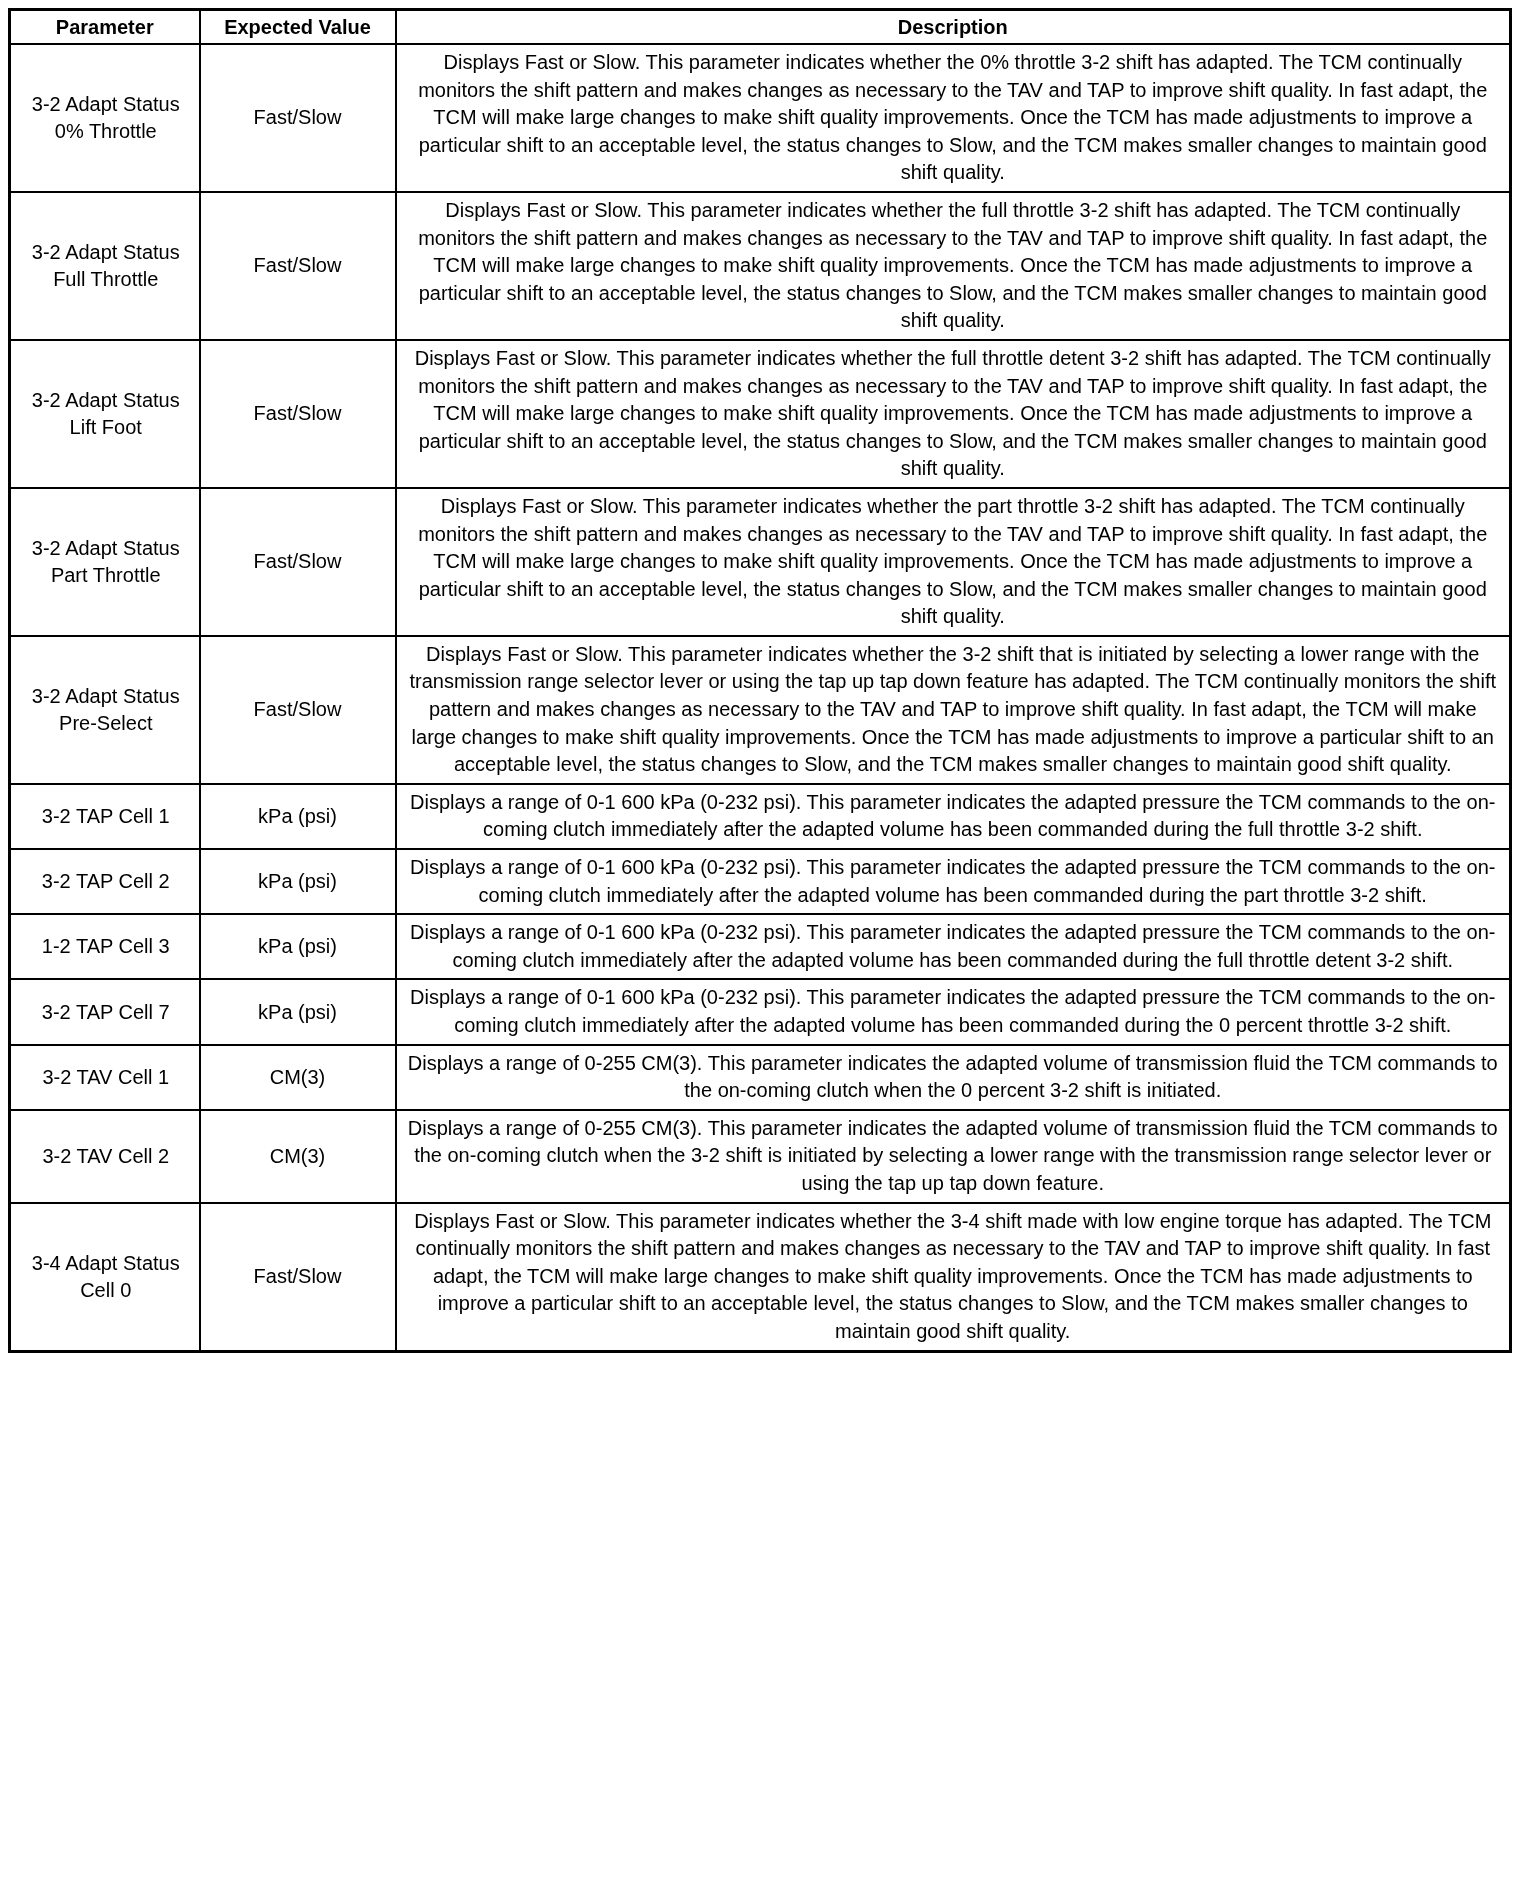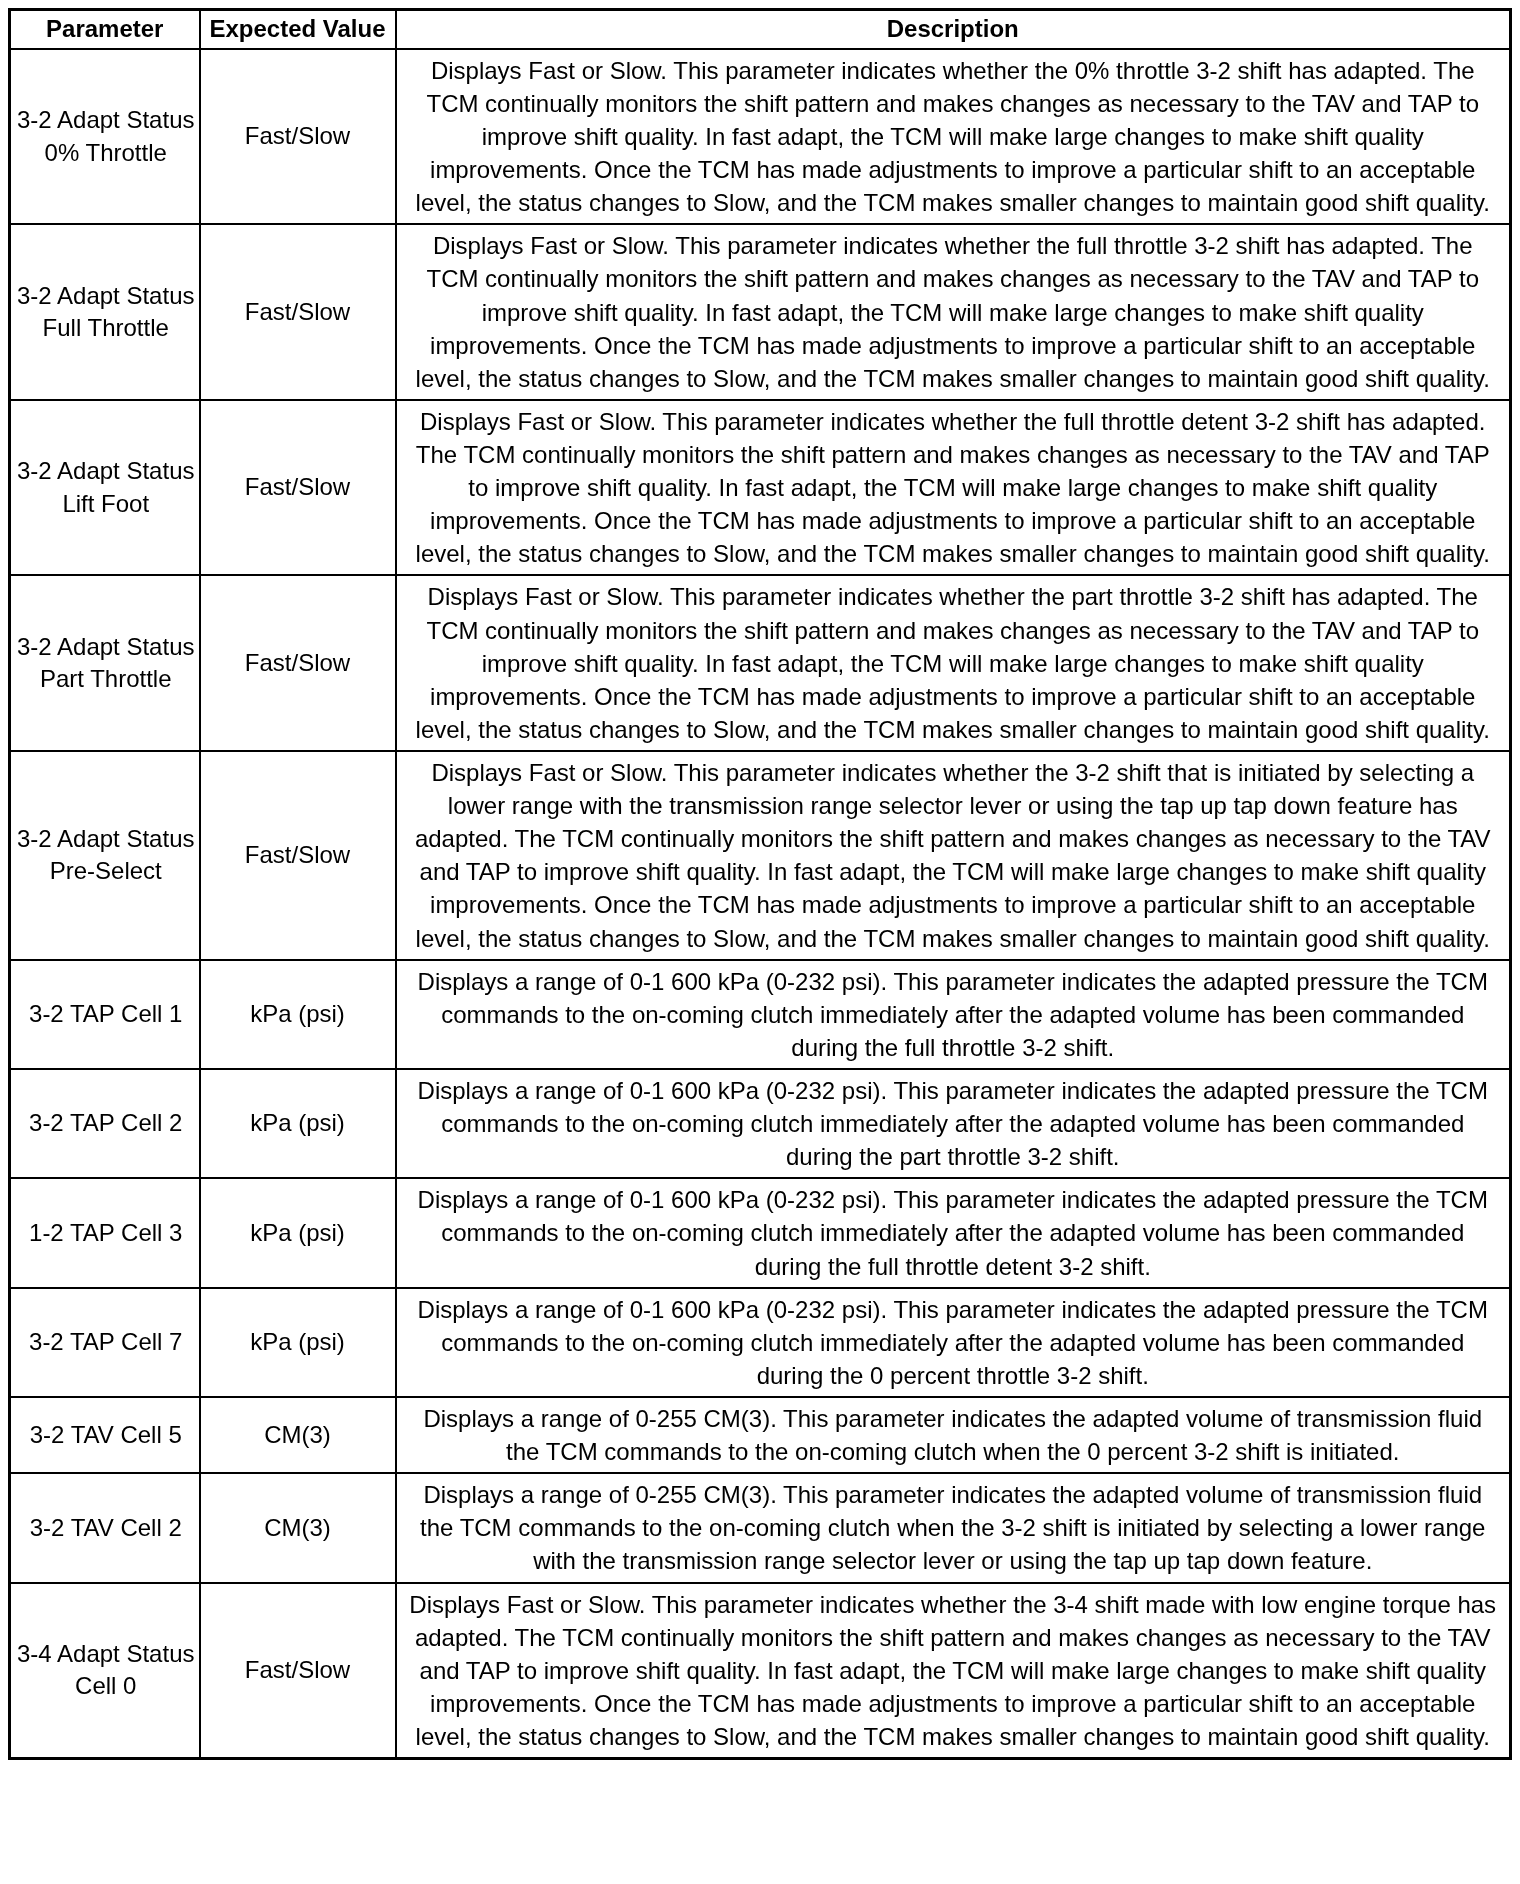--- a/index.html
+++ b/index.html
@@ -19,21 +19,21 @@
   }
   table.spec-table {
     width: 100%;
     border-collapse: collapse;
     table-layout: fixed;
     border: 3px solid #000000;
   }
   table.spec-table th,
   table.spec-table td {
     border: 2px solid #000000;
-    font-size: 24px;
+    font-size: 20px;
     vertical-align: middle;
     box-sizing: border-box;
   }
   table.spec-table th {
     font-weight: bold;
     text-align: center;
     padding: 4px 4px;
     line-height: 1.2;
   }
   td.param {
@@ -115,21 +115,21 @@
           <td class="param">1-2 TAP Cell 3</td>
           <td class="expected">kPa (psi)</td>
           <td class="desc">Displays a range of 0-1 600 kPa (0-232 psi). This parameter indicates the adapted pressure the TCM commands to the on-coming clutch immediately after the adapted volume has been commanded during the full throttle detent 3-2 shift.</td>
         </tr>
         <tr>
           <td class="param">3-2 TAP Cell 7</td>
           <td class="expected">kPa (psi)</td>
           <td class="desc">Displays a range of 0-1 600 kPa (0-232 psi). This parameter indicates the adapted pressure the TCM commands to the on-coming clutch immediately after the adapted volume has been commanded during the 0 percent throttle 3-2 shift.</td>
         </tr>
         <tr>
-          <td class="param">3-2 TAV Cell 5</td>
+          <td class="param">3-2 TAV Cell 1</td>
           <td class="expected">CM(3)</td>
           <td class="desc">Displays a range of 0-255 CM(3). This parameter indicates the adapted volume of transmission fluid the TCM commands to the on-coming clutch when the 0 percent 3-2 shift is initiated.</td>
         </tr>
         <tr>
           <td class="param">3-2 TAV Cell 2</td>
           <td class="expected">CM(3)</td>
           <td class="desc">Displays a range of 0-255 CM(3). This parameter indicates the adapted volume of transmission fluid the TCM commands to the on-coming clutch when the 3-2 shift is initiated by selecting a lower range with the transmission range selector lever or using the tap up tap down feature.</td>
         </tr>
         <tr>
           <td class="param">3-4 Adapt Status

